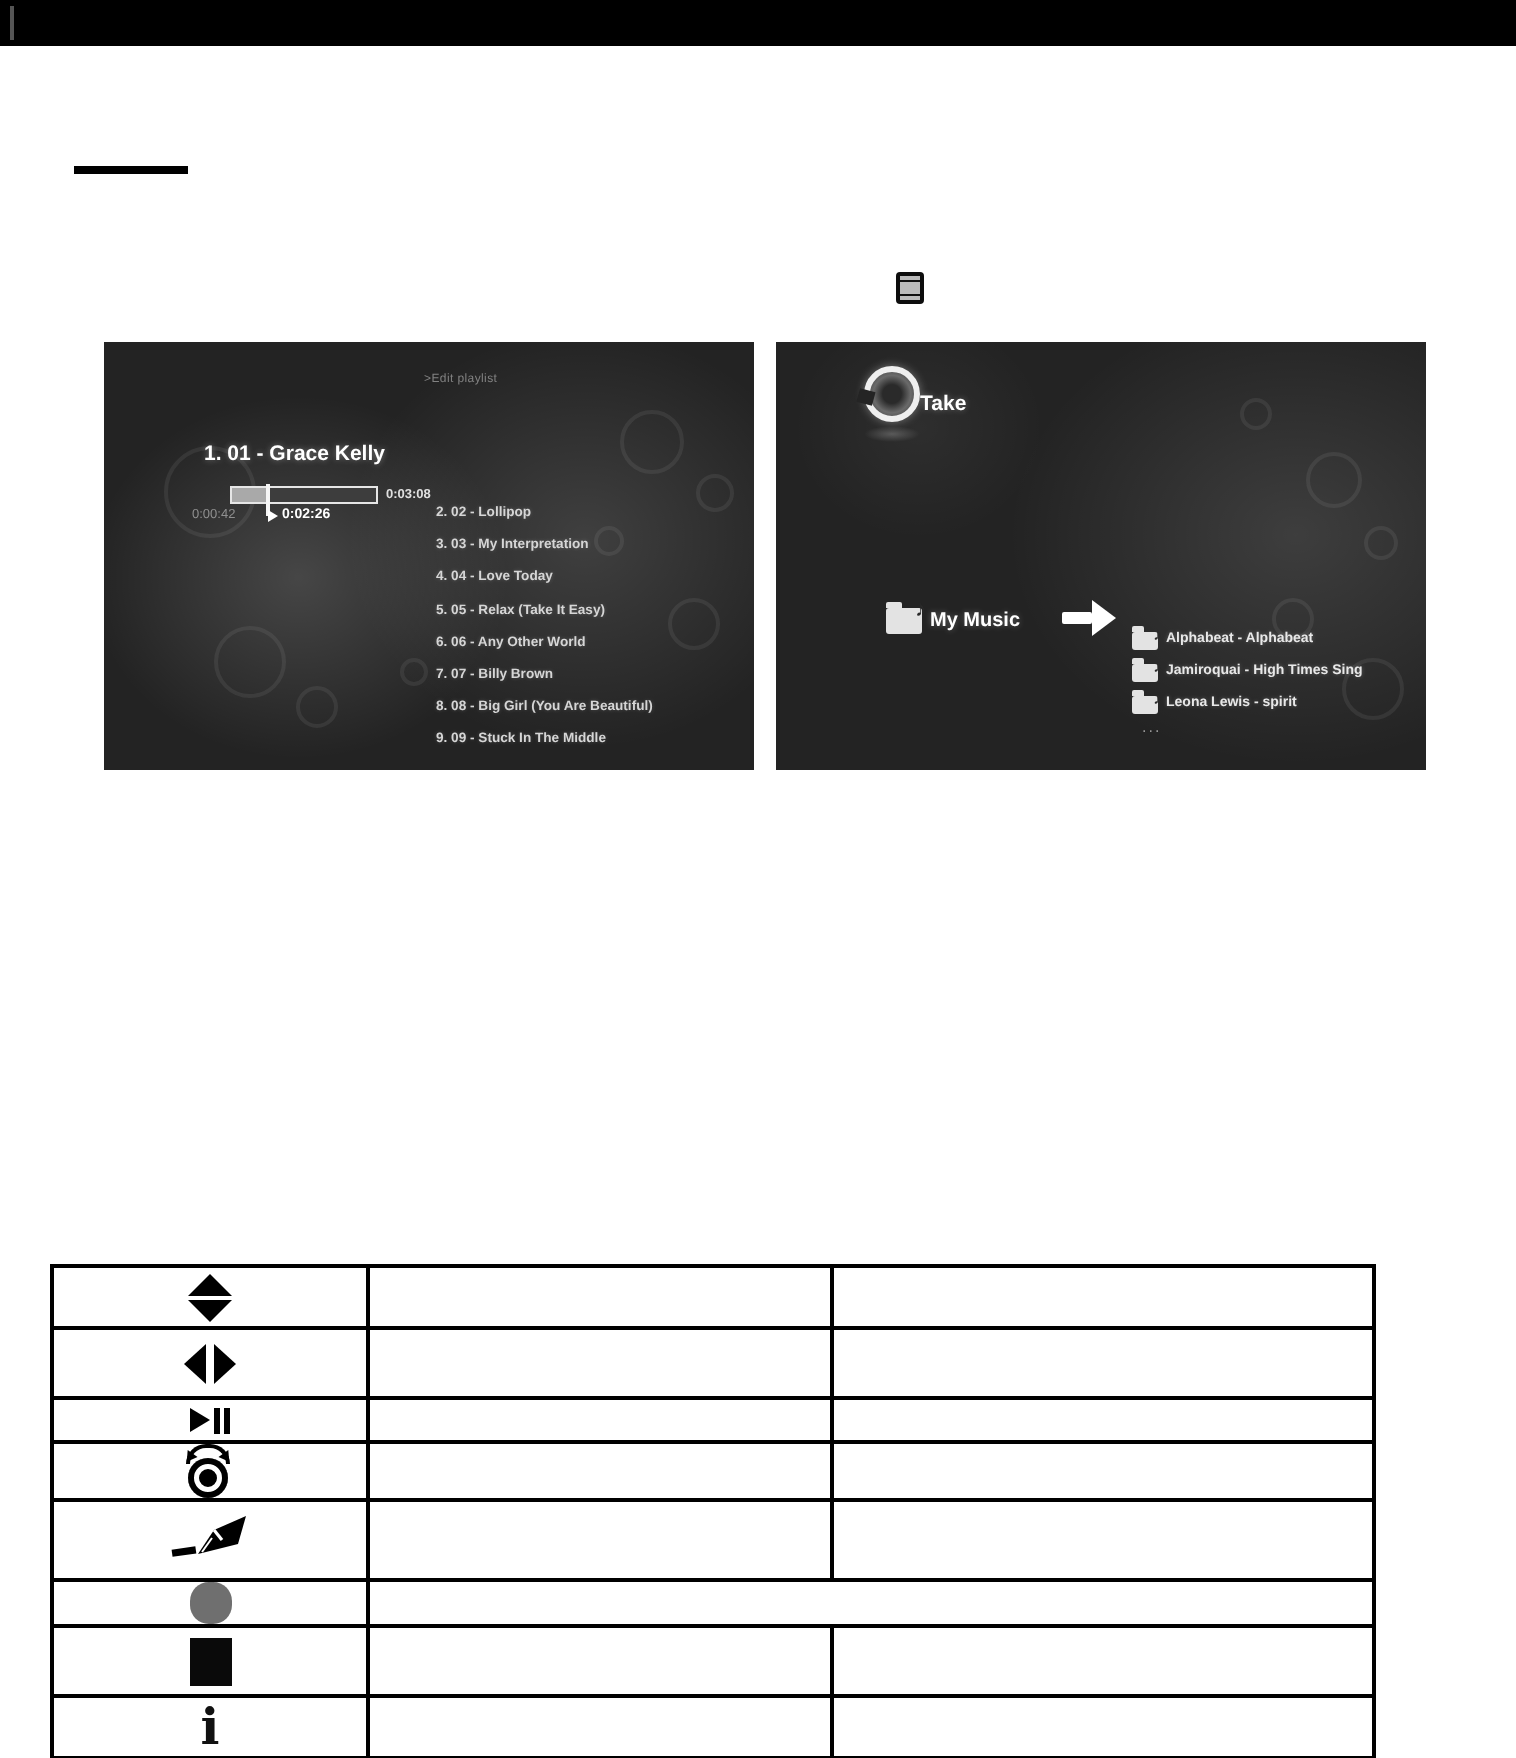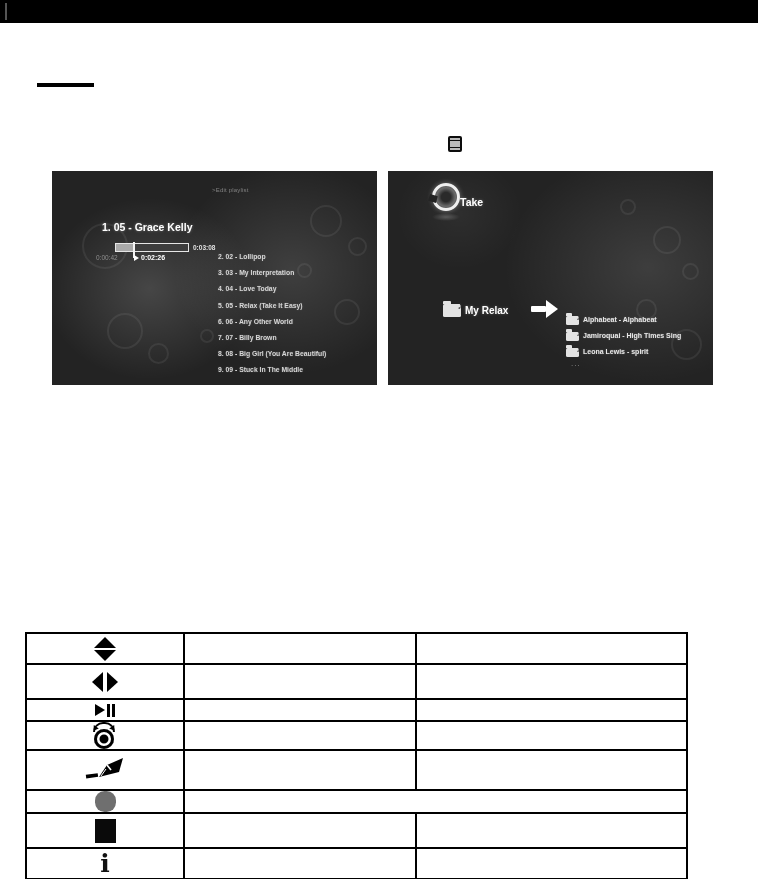--- a/index.html
+++ b/index.html
@@ -128,21 +128,21 @@
     <div class="ring" style="left:258px;top:34px;width:28px;height:28px;"></div>
     <div class="ring" style="left:296px;top:66px;width:15px;height:15px;"></div>
     <div class="ring" style="left:245px;top:92px;width:11px;height:11px;"></div>
     <div class="ring" style="left:282px;top:128px;width:22px;height:22px;"></div>
     <div class="ring" style="left:55px;top:142px;width:32px;height:32px;"></div>
     <div class="ring" style="left:96px;top:172px;width:17px;height:17px;"></div>
     <div class="ring" style="left:148px;top:158px;width:10px;height:10px;"></div>
     <div class="ring" style="left:30px;top:52px;width:42px;height:42px;"></div>
 
     <div class="menu-label">&gt;Edit playlist</div>
-    <div class="now-playing">1. 05 - Grace Kelly</div>
+    <div class="now-playing">1. 01 - Grace Kelly</div>
 
     <div class="pbar">
       <div class="pbar-fill" style="width:23%;"></div>
       <div class="pbar-marker" style="left:23%;"></div>
     </div>
     <div class="total-time">0:03:08</div>
     <div class="elapsed-time">0:00:42</div>
     <div class="pos-tri"></div>
     <div class="pos-time">0:02:26</div>
 
@@ -167,21 +167,21 @@
 
     <div class="disc">
       <div class="disc-gap"></div>
     </div>
     <div class="disc-reflect"></div>
     <div class="music-title">Take</div>
 
     <div class="folder mymusic-icon">
       <span class="note">♪</span>
     </div>
-    <div class="mymusic-label">My Relax</div>
+    <div class="mymusic-label">My Music</div>
 
     <div class="big-arrow">
       <div class="shaft"></div>
         <div class="head"></div>
     </div>
 
     <div class="browse-item" style="top:143px;">
       <div class="folder">
           <span class="note">♪</span>
         </div>

